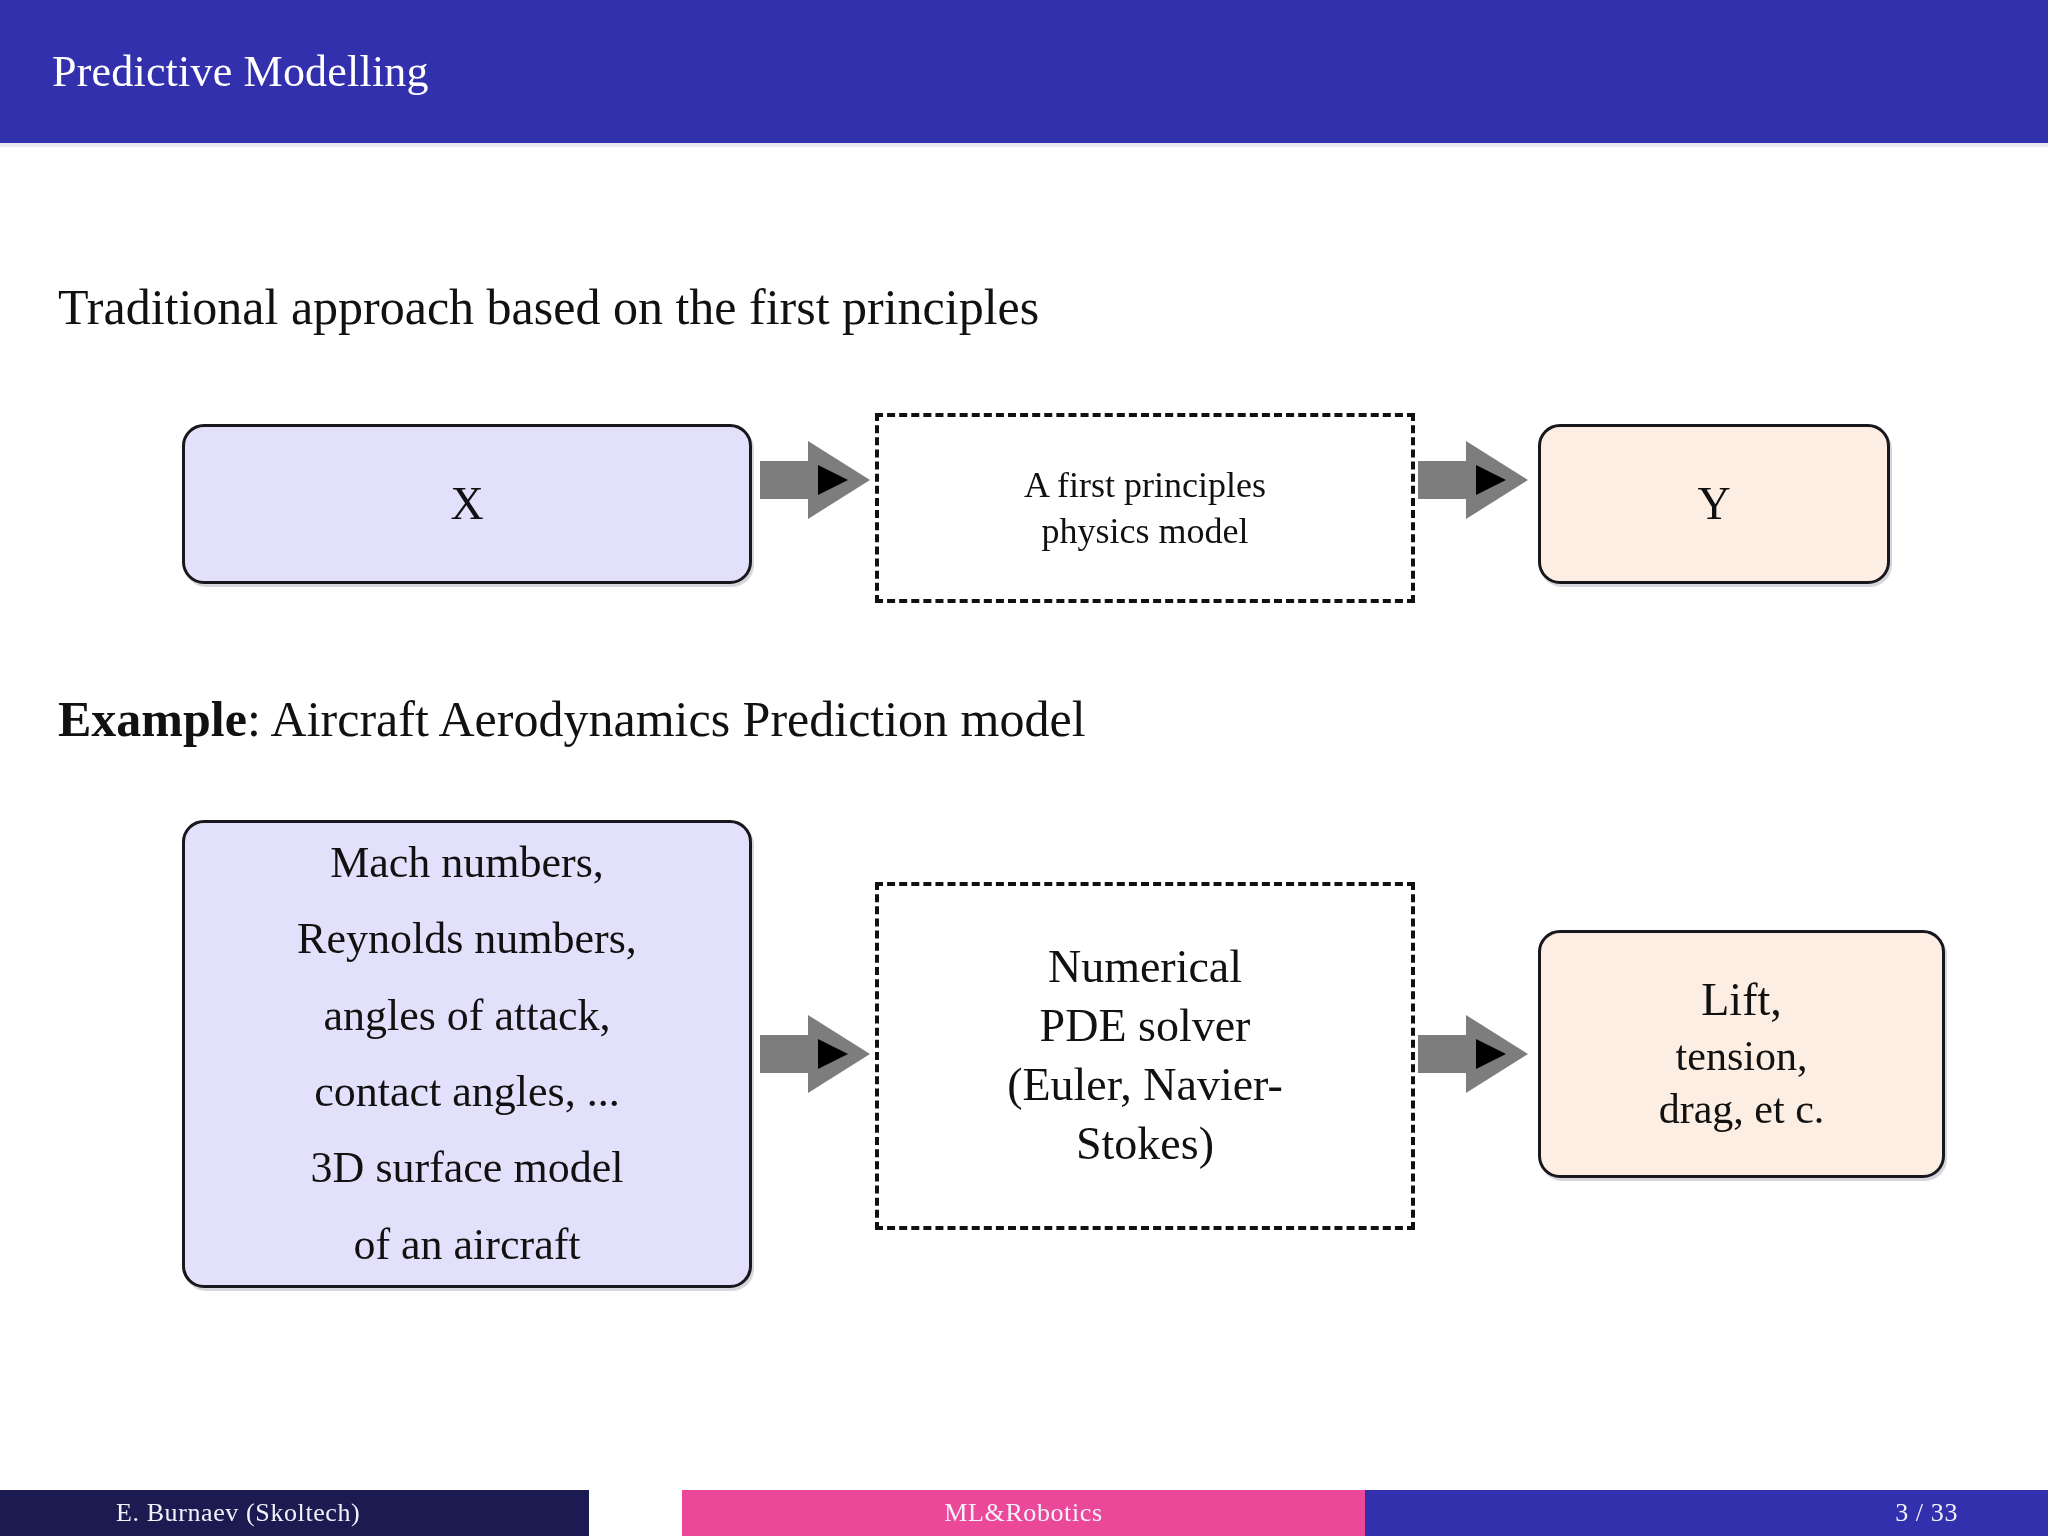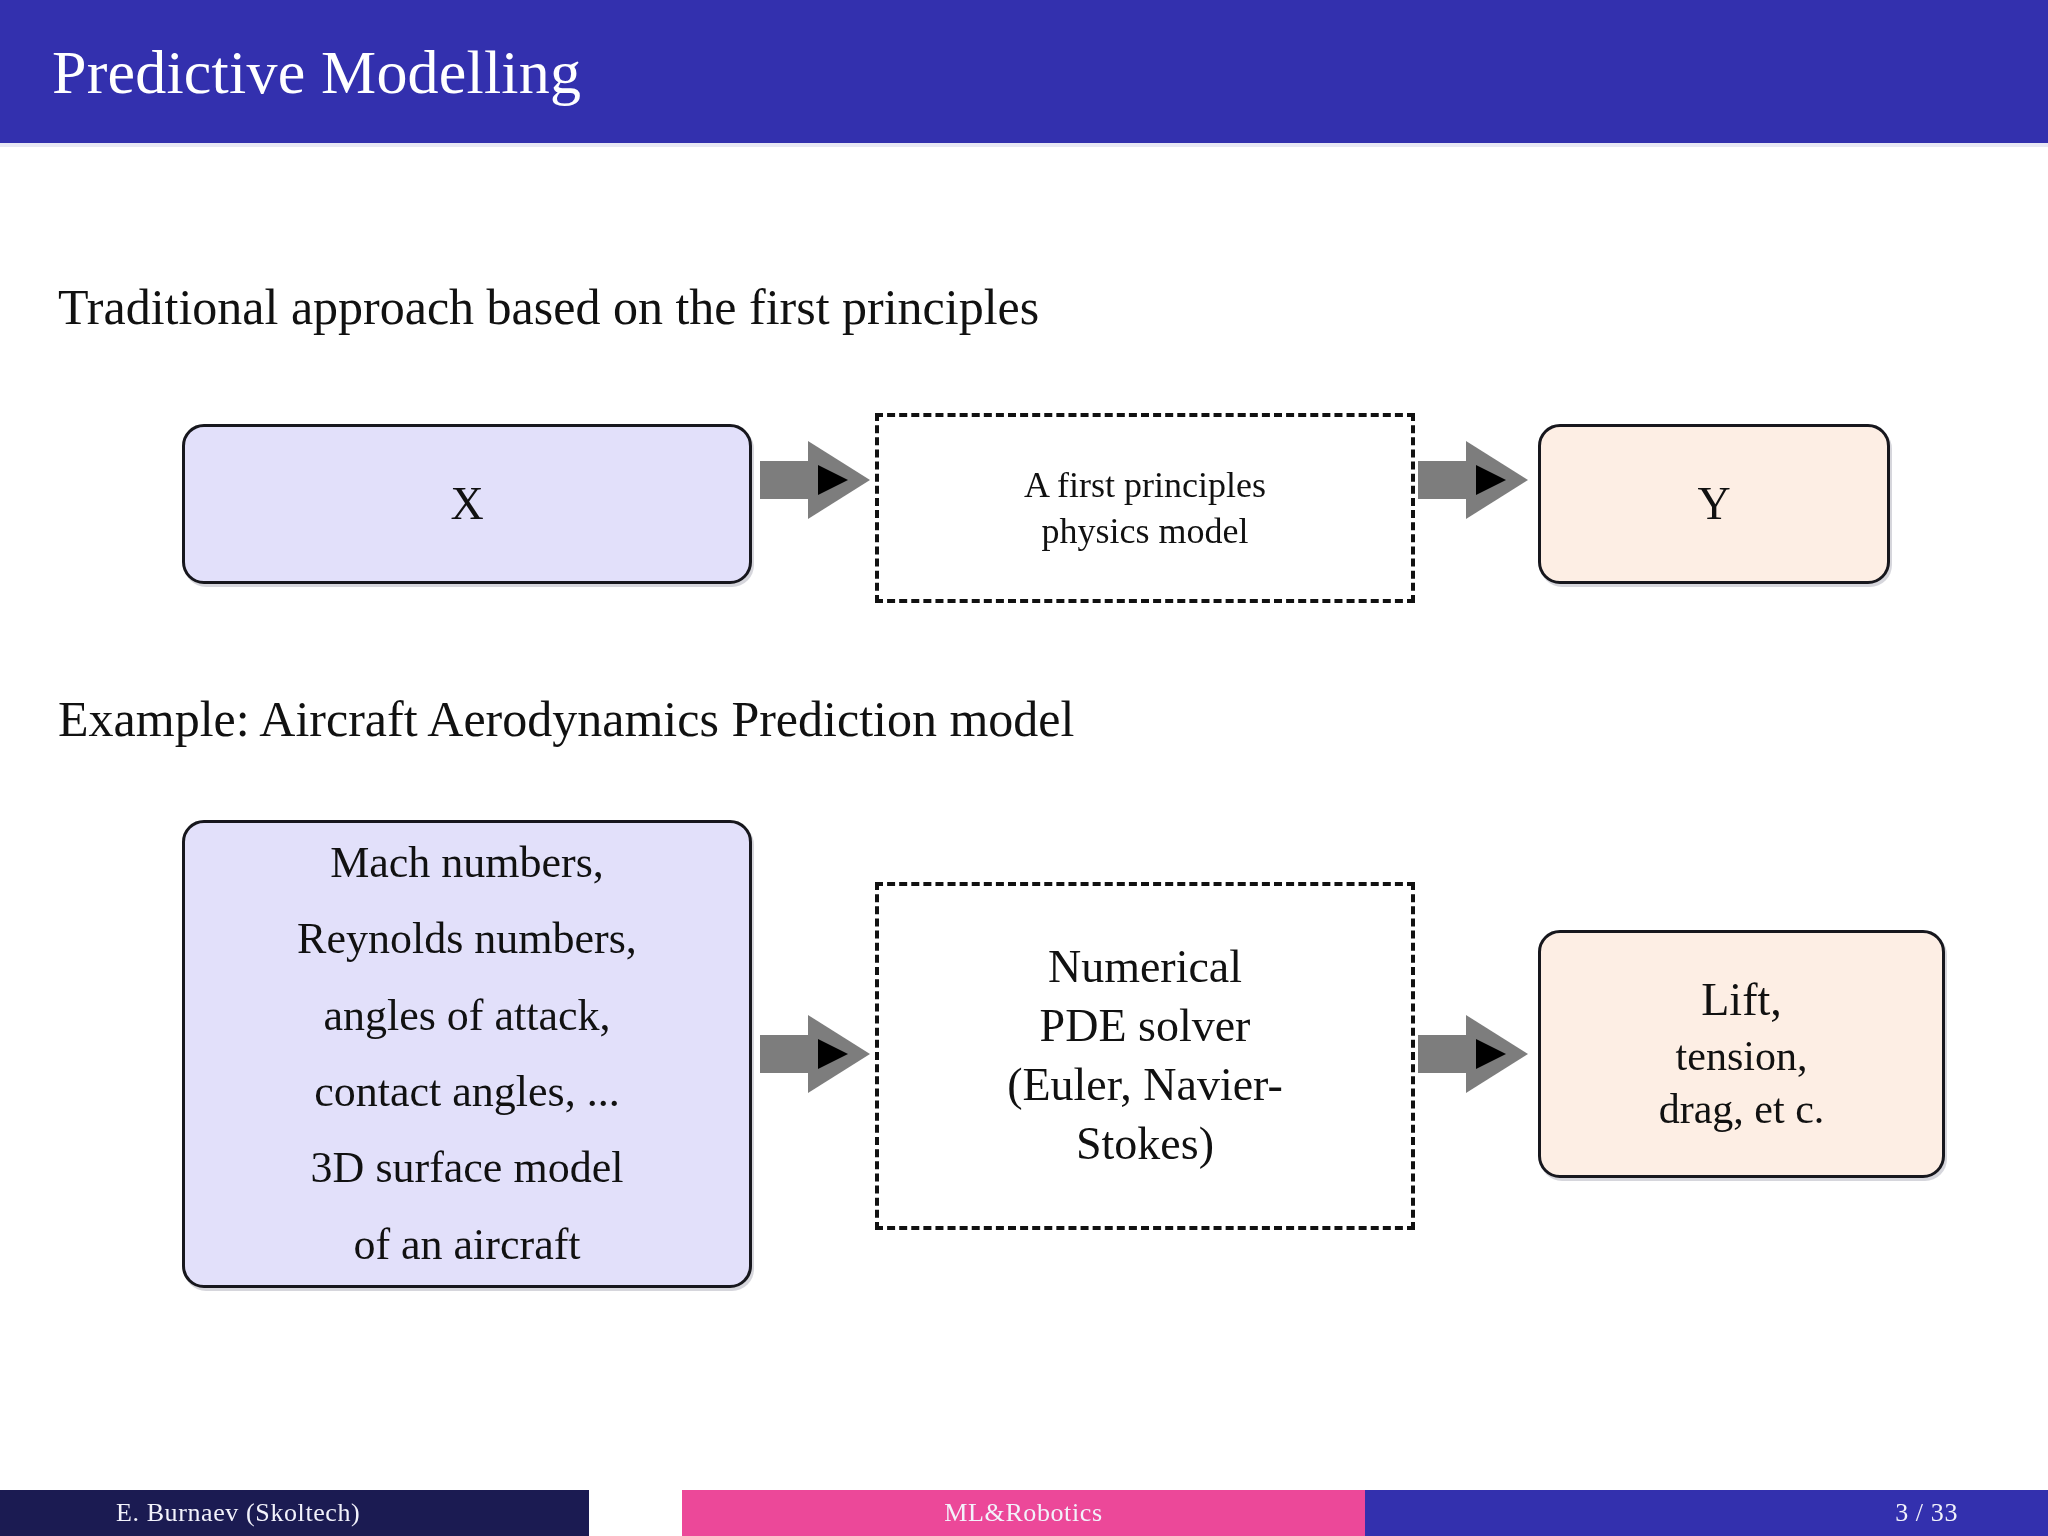--- a/index.html
+++ b/index.html
@@ -18,21 +18,21 @@
     position: absolute;
     left: 0; top: 0;
     width: 2048px; height: 143px;
     background: #3330ae;
   }
   .titlebar .title {
     position: absolute;
     left: 52px; top: 50%;
     transform: translateY(-50%);
     color: #ffffff;
-    font-size: 62px;
+    font-size: 44px;
     line-height: 1;
     letter-spacing: 0.2px;
     white-space: nowrap;
   }
   .titlebar-underline {
     position: absolute;
     left: 0; top: 143px;
     width: 2048px; height: 4px;
     background: #e8e8f4;
   }
@@ -40,21 +40,21 @@
   
   .lead {
     position: absolute;
     left: 58px;
     font-size: 50px;
     color: #111111;
     white-space: nowrap;
   }
   .lead-1 { top: 278px; }
   .lead-2 { top: 690px; }
-  .lead-2 b { font-weight: normal; }
+  .lead-2 b { font-weight: bold; }
 
   
   .flowrow { position: absolute; }
 
   .node {
     position: absolute;
     box-sizing: border-box;
     display: flex;
     align-items: center;
     justify-content: center;

